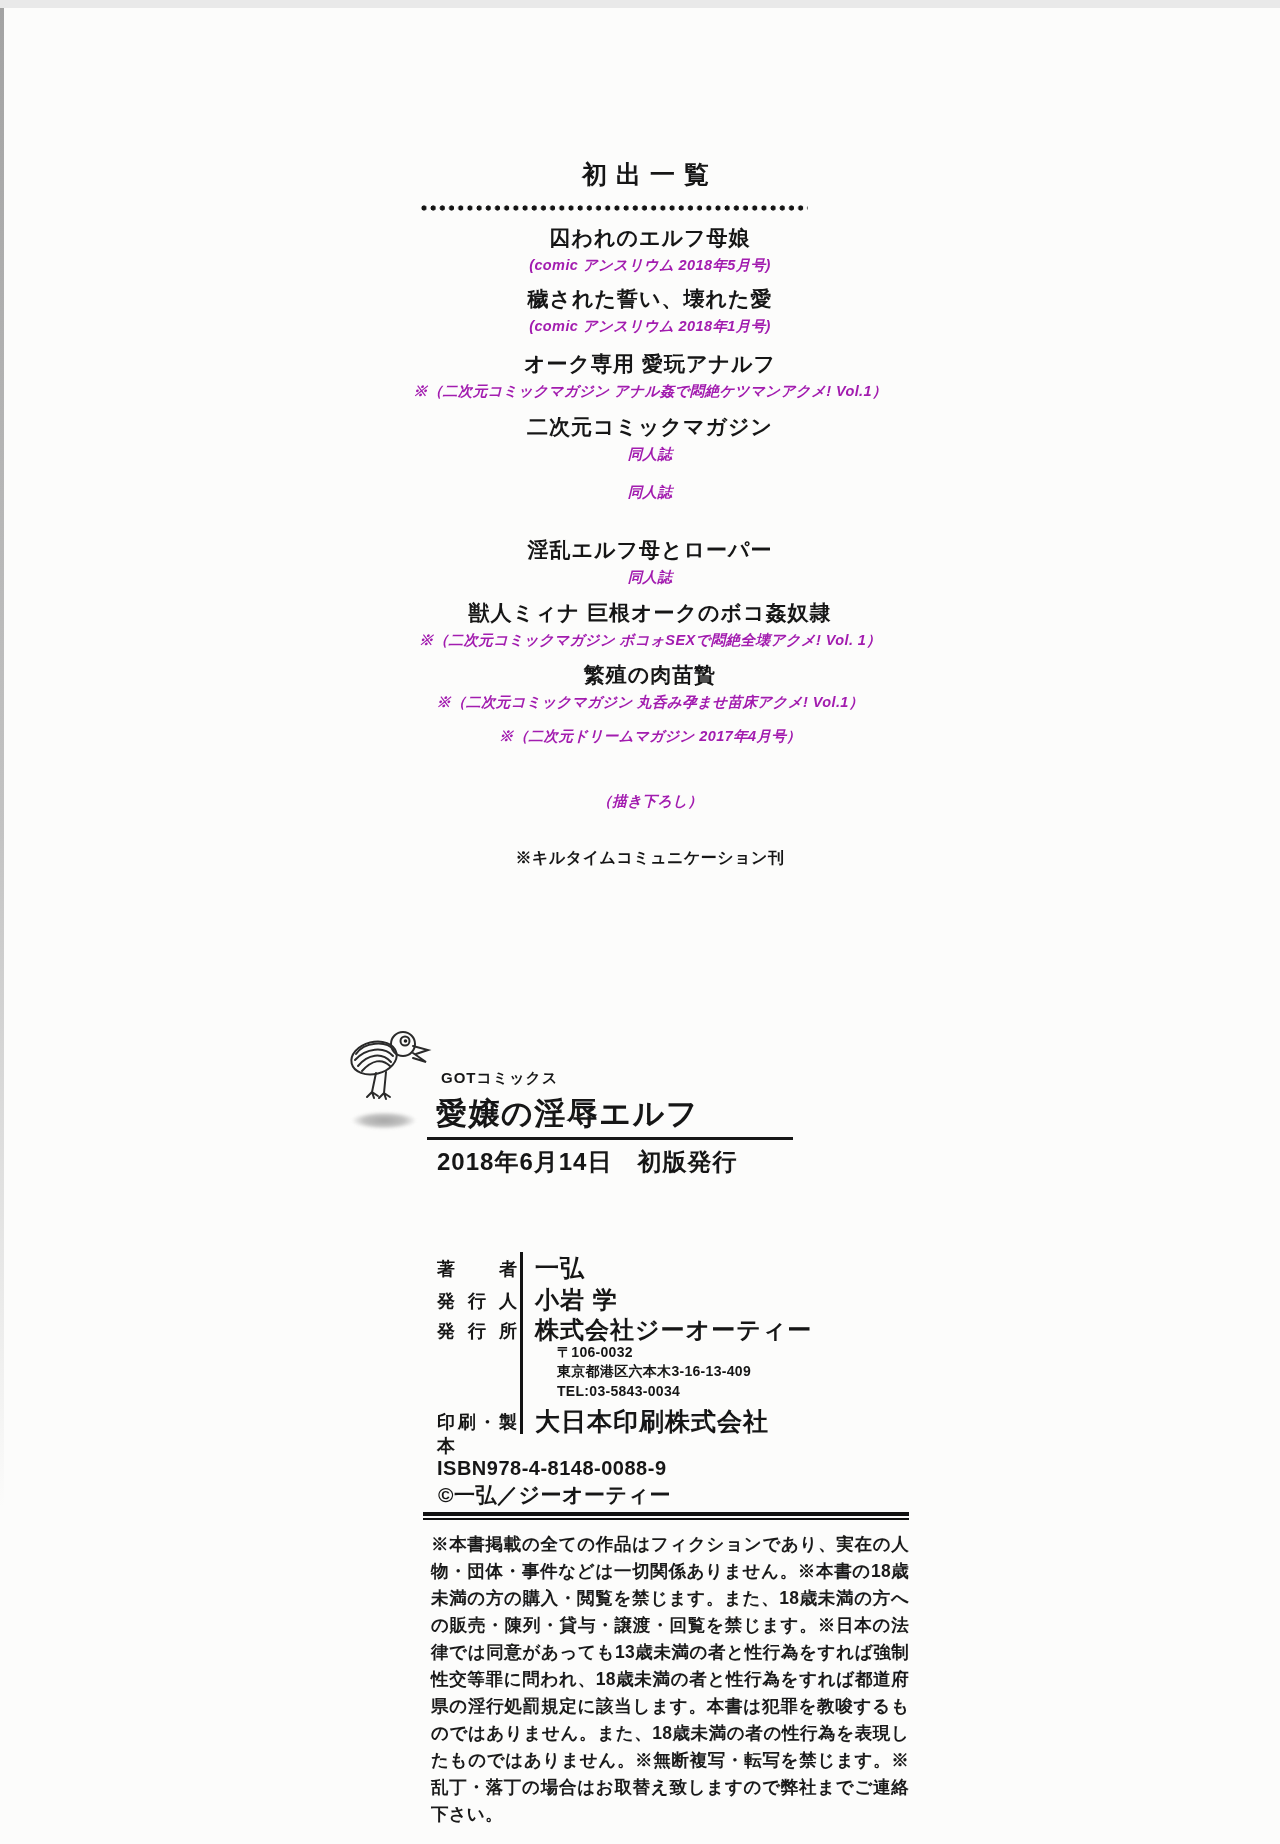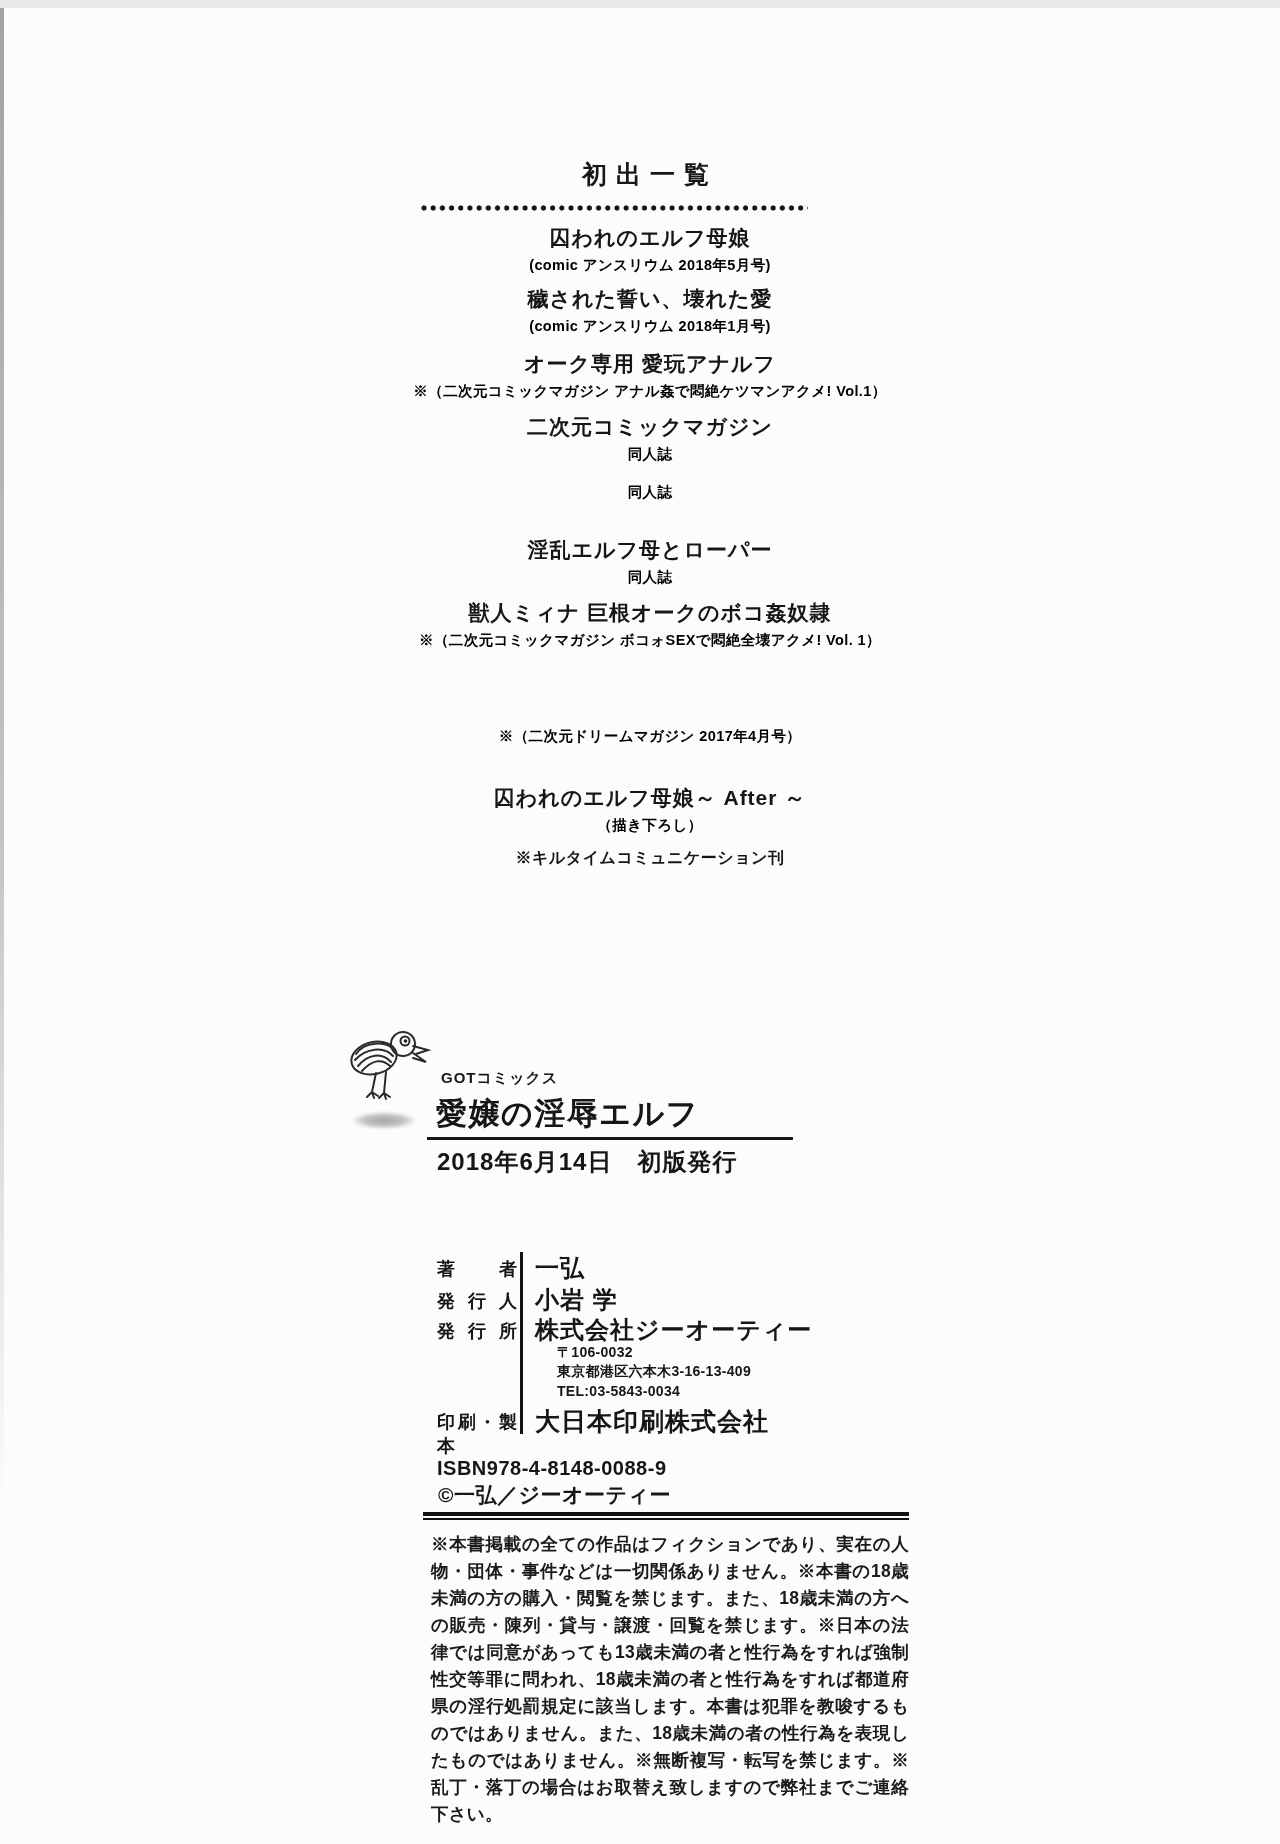--- a/index.html
+++ b/index.html
@@ -23,21 +23,21 @@
     position:absolute;left:370px;top:150px;width:560px;
     text-align:center;font-size:25px;font-weight:700;letter-spacing:9px;
   }
   .dotted-rule{
     position:absolute;left:420px;top:196px;width:388px;height:8px;
     background-image:radial-gradient(circle at 4px 4px,#141414 2.3px,rgba(0,0,0,0) 2.9px);
     background-size:9.2px 8px;background-repeat:repeat-x;
   }
   .entry{position:absolute;left:370px;width:560px;text-align:center;line-height:1.15;}
   .entry .t{font-size:21px;font-weight:700;letter-spacing:1px;}
-  .entry .s{font-size:14.5px;font-weight:700;letter-spacing:.4px;margin-top:7px;color:#000000;}
+  .entry .s{font-size:14.5px;font-weight:700;letter-spacing:.4px;margin-top:7px;color:#a21caf;font-style:italic;}
   .pub-note{
     position:absolute;left:370px;top:840px;width:560px;text-align:center;
     font-size:16px;font-weight:700;letter-spacing:.5px;
   }
   
   .bird{position:absolute;left:346px;top:1016px;}
   .bird-shadow{
     position:absolute;left:352px;top:1104px;width:64px;height:17px;
     background:radial-gradient(ellipse at center,#6f6f6f 0%,#9a9a9a 45%,rgba(160,160,160,0) 72%);
     filter:blur(1.5px);opacity:.6;
@@ -98,25 +98,28 @@
     <div class="s">同人誌</div>
   </div>
   <div class="entry" style="top:530px">
     <div class="t">淫乱エルフ母とローパー</div>
     <div class="s">同人誌</div>
   </div>
   <div class="entry" style="top:593px">
     <div class="t">獣人ミィナ 巨根オークのボコ姦奴隷</div>
     <div class="s">※（二次元コミックマガジン ボコォSEXで悶絶全壊アクメ! Vol. 1）</div>
   </div>
+  <div class="entry" style="top:655px">
+    <div class="t">繁殖の肉苗贄</div>
+    <div class="s">※（二次元コミックマガジン 丸呑み孕ませ苗床アクメ! Vol.1）</div>
+  </div>
   <div class="entry" style="top:713px">
     <div class="s">※（二次元ドリームマガジン 2017年4月号）</div>
   </div>
   <div class="entry" style="top:778px">
-    <div class="t">囚われのエルフ母娘～ After ～</div>
     <div class="s">（描き下ろし）</div>
   </div>
 
   <div class="pub-note">※キルタイムコミュニケーション刊</div>
 
   <div class="bird">
     <svg width="86" height="84" viewBox="0 0 86 84" fill="none">
       <g stroke="#2a2a2a" stroke-width="2" stroke-linecap="round" fill="none">
 
         <ellipse cx="28" cy="34" rx="23" ry="16" transform="rotate(-14 28 34)"></ellipse>

